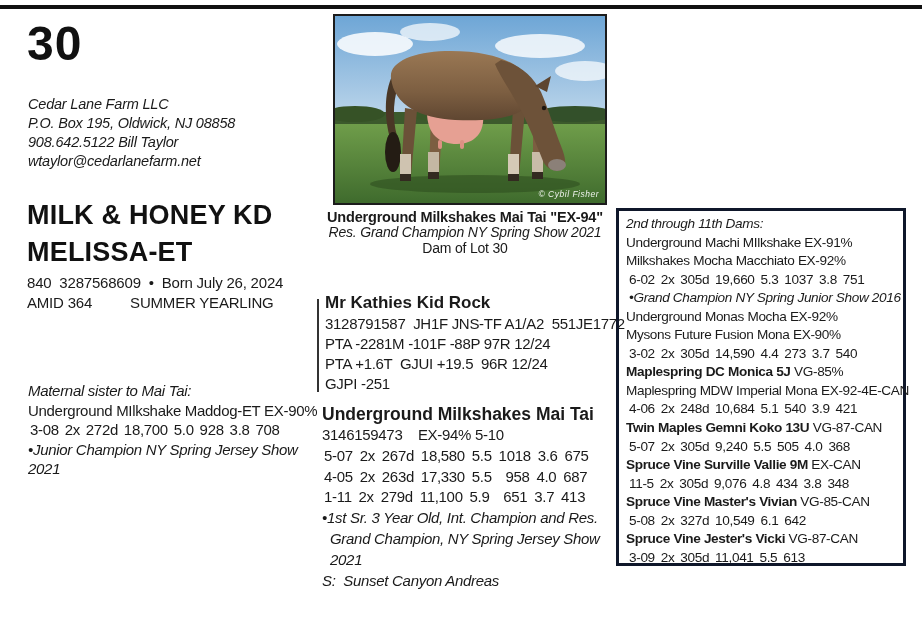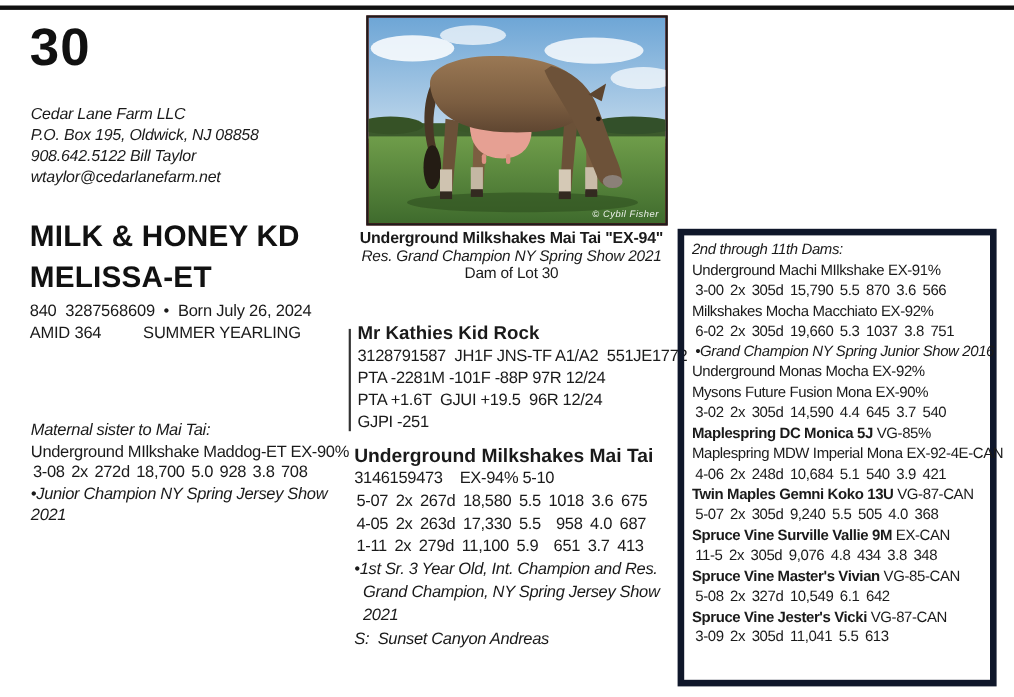--- a/index.html
+++ b/index.html
@@ -39,21 +39,21 @@
   .sire-block div { white-space:pre; }
   .dam-block { position:absolute; left:322px; top:403px; width:295px; font-size:15px; line-height:20.8px; letter-spacing:-0.3px; }
   .dam-block .dam-name { font-size:17.5px; font-weight:bold; letter-spacing:0; line-height:22px; }
   .dam-block .dam-id { white-space:pre; }
   .dam-block .rec { white-space:pre; word-spacing:3px; padding-left:2px; }
   .dam-block .award { font-style:italic; }
   .dam-block .award2 { font-style:italic; padding-left:8px; }
   .dam-block .sire-note { font-style:italic; white-space:pre; }
 
   
-  .dams-box { position:absolute; left:616px; top:208px; width:290px; height:416px; border:6px solid #0f172a; padding:4px 4px 0 7px; }
+  .dams-box { position:absolute; left:616px; top:208px; width:290px; height:358px; border:3px solid #0f172a; padding:4px 4px 0 7px; }
   .dams-box .line { font-size:13.6px; line-height:18.55px; letter-spacing:-0.35px; white-space:pre; }
   .dams-box .heading { font-style:italic; }
   .dams-box .rec { word-spacing:2.5px; padding-left:3px; }
   .dams-box .award { font-style:italic; padding-left:3px; }
   .dams-box .bname { font-weight:bold; }
 </style>
 </head>
 <body>
 
 <div class="page">
@@ -166,27 +166,26 @@
     <div class="rec">4-05 2x 263d 17,330 5.5  958 4.0 687</div>
     <div class="rec">1-11 2x 279d 11,100 5.9  651 3.7 413</div>
     <div class="award">•1st Sr. 3 Year Old, Int. Champion and Res.</div>
     <div class="award2">Grand Champion, NY Spring Jersey Show 2021</div>
     <div class="sire-note">S:  Sunset Canyon Andreas</div>
   </div>
 
   <div class="dams-box">
     <div class="line heading">2nd through 11th Dams:</div>
     <div class="line"><span>Underground Machi MIlkshake</span> <span>EX-91%</span></div>
-    <div class="line rec">3-00 2x 305d 15,790 5.5 870 3.6 566</div>
     <div class="line"><span>Milkshakes Mocha Macchiato</span> <span>EX-92%</span></div>
     <div class="line rec">6-02 2x 305d 19,660 5.3 1037 3.8 751</div>
     <div class="line award">•Grand Champion NY Spring Junior Show 2016</div>
     <div class="line"><span>Underground Monas Mocha</span> <span>EX-92%</span></div>
     <div class="line"><span>Mysons Future Fusion Mona</span> <span>EX-90%</span></div>
-    <div class="line rec">3-02 2x 305d 14,590 4.4 645 3.7 540</div>
+    <div class="line rec">3-02 2x 305d 14,590 4.4 273 3.7 540</div>
     <div class="line"><span class="bname">Maplespring DC Monica 5J</span> <span>VG-85%</span></div>
     <div class="line"><span>Maplespring MDW Imperial Mona</span> <span>EX-92-4E-CAN</span></div>
     <div class="line rec">4-06 2x 248d 10,684 5.1 540 3.9 421</div>
     <div class="line"><span class="bname">Twin Maples Gemni Koko 13U</span> <span>VG-87-CAN</span></div>
     <div class="line rec">5-07 2x 305d 9,240 5.5 505 4.0 368</div>
     <div class="line"><span class="bname">Spruce Vine Surville Vallie 9M</span> <span>EX-CAN</span></div>
     <div class="line rec">11-5 2x 305d 9,076 4.8 434 3.8 348</div>
     <div class="line"><span class="bname">Spruce Vine Master's Vivian</span> <span>VG-85-CAN</span></div>
     <div class="line rec">5-08 2x 327d 10,549 6.1 642</div>
     <div class="line"><span class="bname">Spruce Vine Jester's Vicki</span> <span>VG-87-CAN</span></div>

